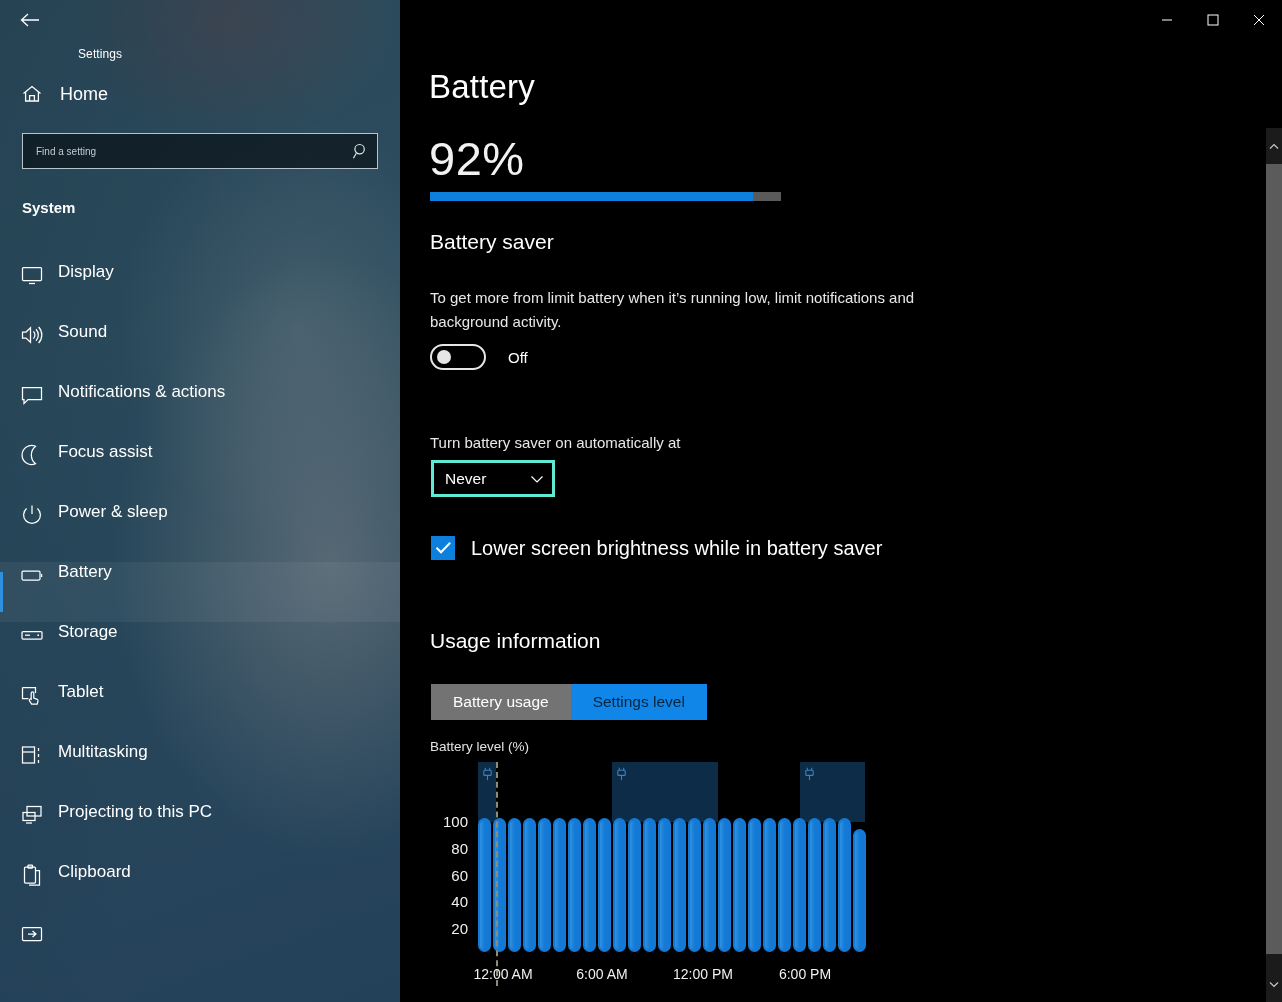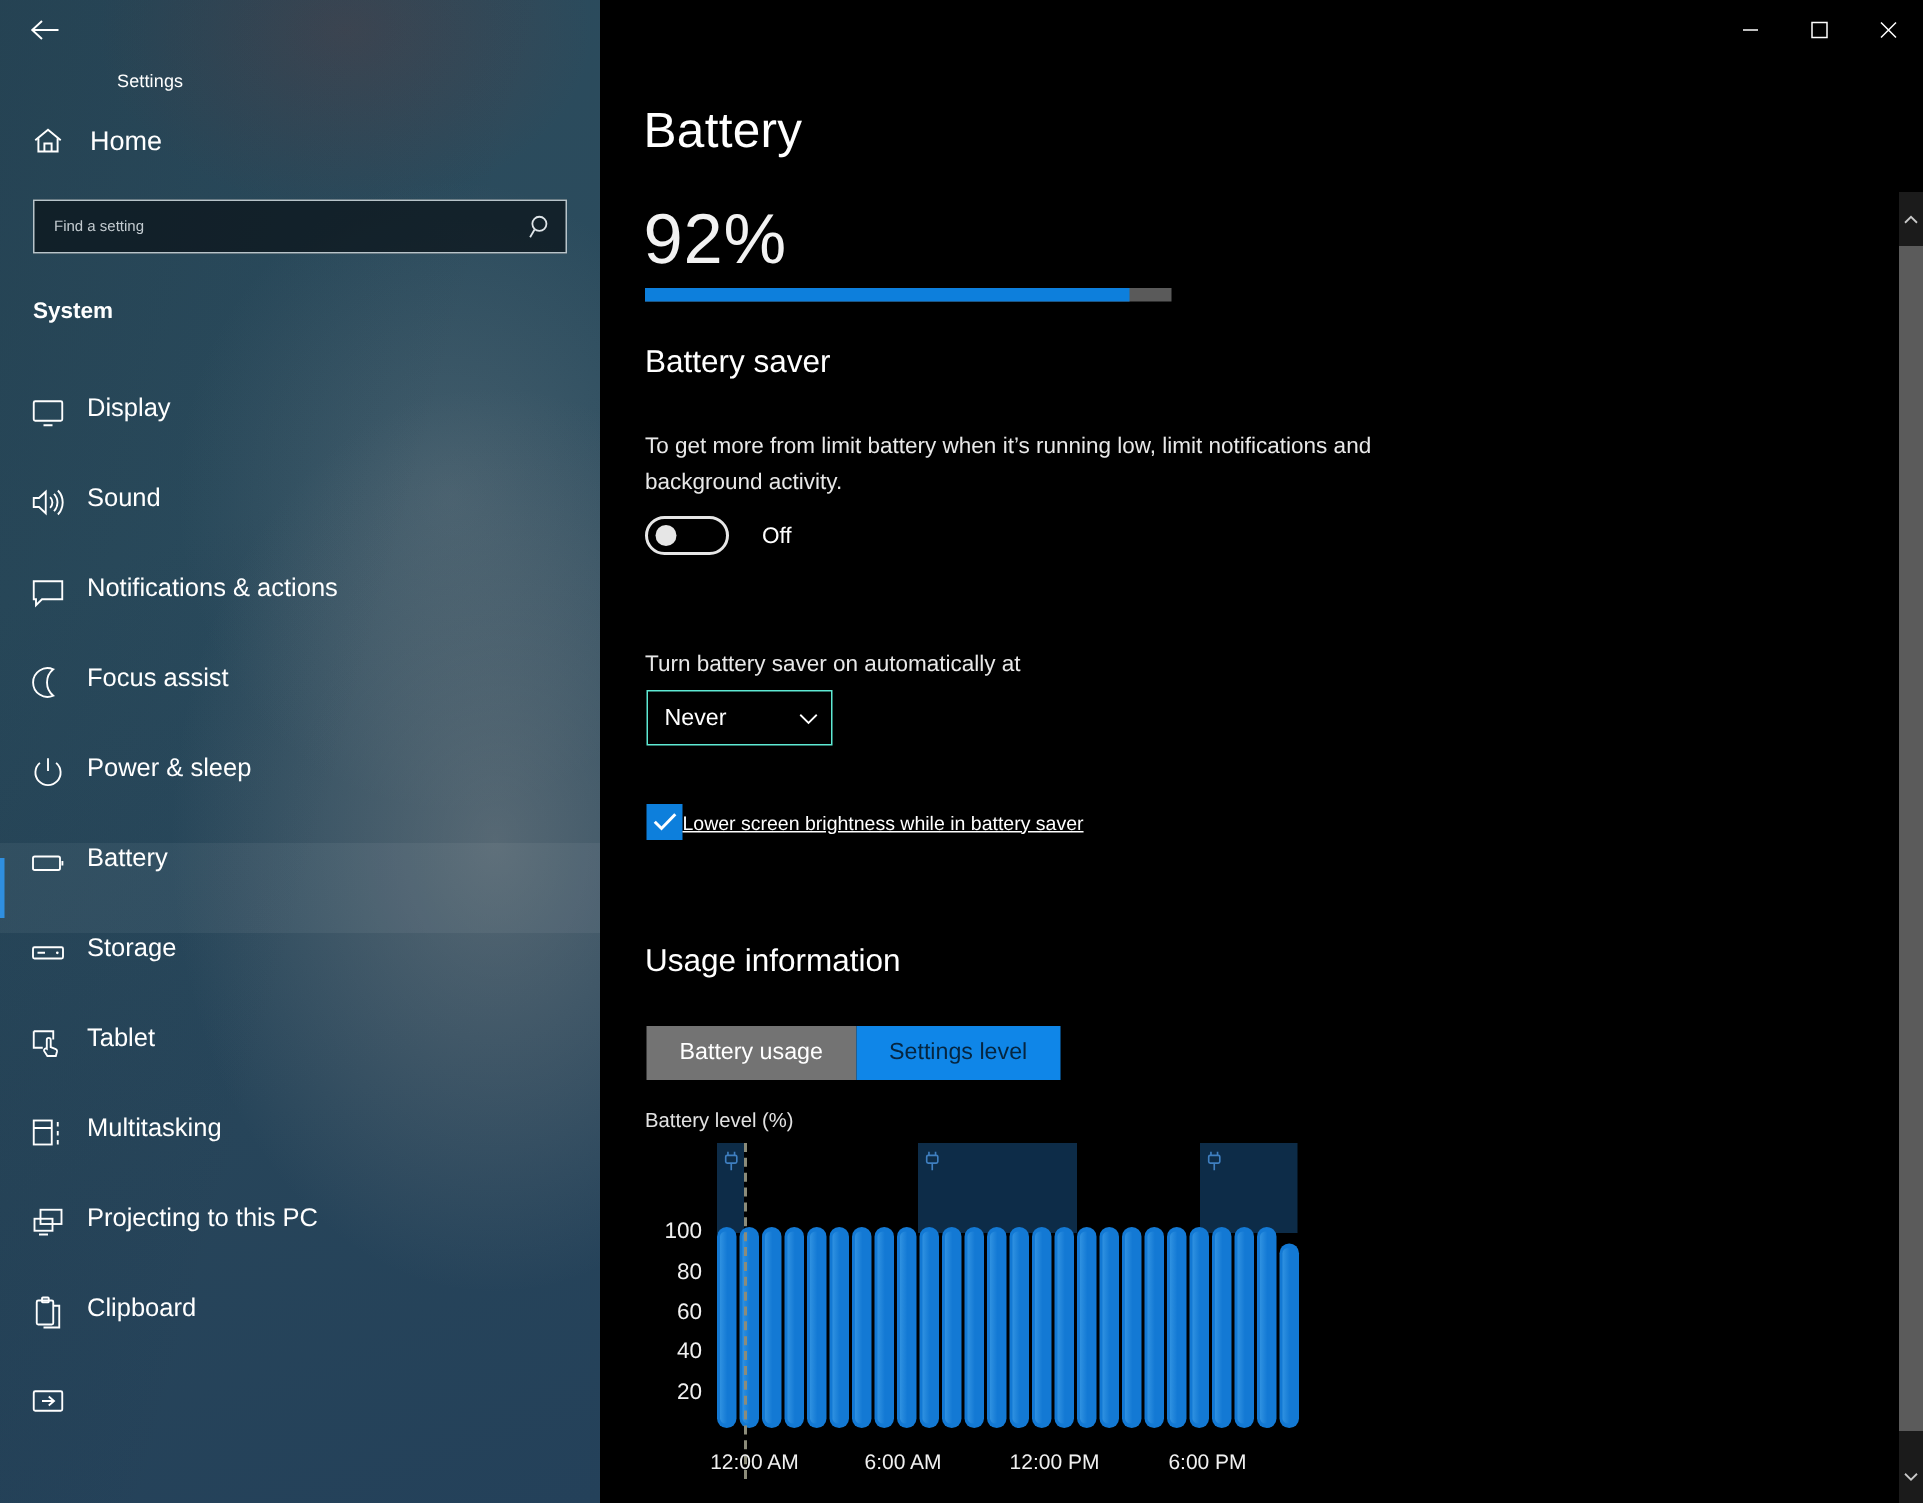--- a/index.html
+++ b/index.html
@@ -243,21 +243,21 @@
     color: #ffffff;
   }
 
   .auto-label { left: 30px; top: 431px; }
 
   .combo {
     position: absolute;
     left: 31px; top: 460px;
     width: 124px; height: 37px;
     box-sizing: border-box;
-    border: 1px solid #5eead4;
+    border: 3px solid #5eead4;
     background: #000000;
     display: flex; align-items: center;
     padding: 0 0 0 11px;
   }
   .combo .combo-val {
     font-size: 15.5px;
     color: #ffffff;
     flex: 1;
   }
   .combo .chev {
@@ -271,24 +271,24 @@
     display: flex; align-items: center;
   }
   .checkbox {
     width: 24px; height: 24px;
     background: #0d7fdc;
     display: flex; align-items: center; justify-content: center;
     flex: 0 0 24px;
     box-sizing: border-box;
   }
   .check-label {
-    font-size: 13px;
+    margin-left: 16px;
+    font-size: 20px;
     color: #ffffff;
     white-space: nowrap;
-    text-decoration: underline;
   }
 
   .usage-title { left: 30px; top: 629px; }
 
   .tabs {
     position: absolute;
     left: 31px; top: 684px;
     display: flex;
     height: 36px;
   }

